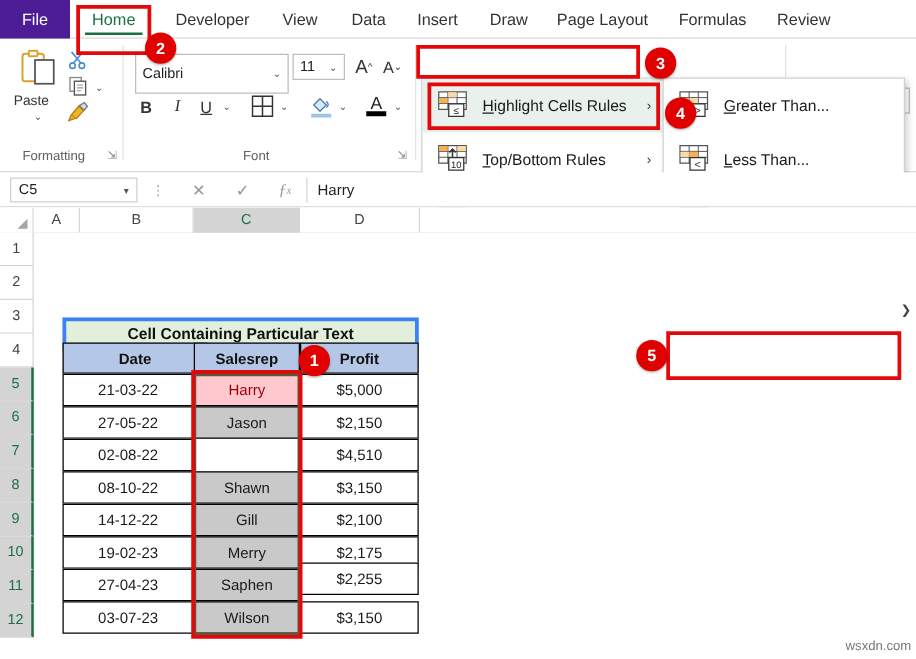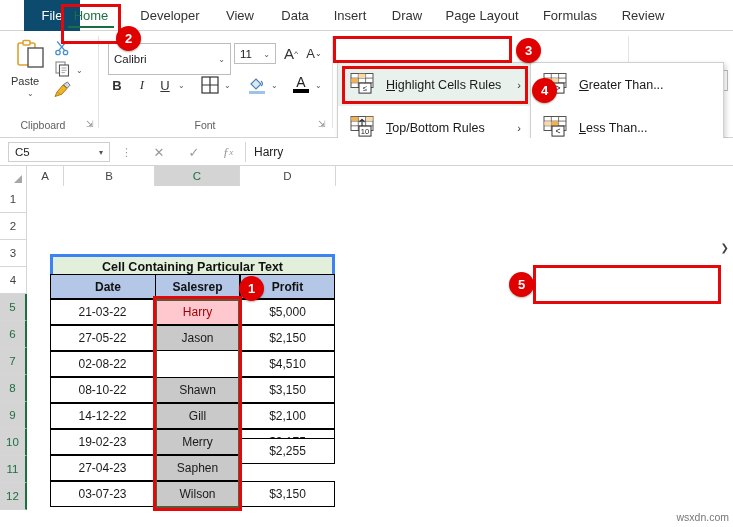--- a/index.html
+++ b/index.html
@@ -14,22 +14,22 @@
   }
 
   
   .tabbar {
     position:absolute; left:0; top:0; width:733px; height:31px;
     background:#ffffff;
     border-bottom:1px solid #d4d4d4;
   }
   .file-tab {
     position:absolute; left:0; top:0; width:56px; height:31px;
-    background:#0c4a6e; color:#ffffff;
-    font-size:13px; display:flex; align-items:center; justify-content:center;margin-left:24px;
+    background:#4c1d95; color:#ffffff;
+    font-size:13px; display:flex; align-items:center; justify-content:center;
   }
   .tab {
     position:absolute; top:0; height:31px;
     display:flex; align-items:center; justify-content:center;
     font-size:13px; color:#333333; white-space:nowrap;
   }
   .tab.active { color:#1d6f42; font-weight:normal; }
   .tab.active::after {
     content:""; position:absolute; left:8px; right:8px; bottom:3px;
     height:2.5px; background:#1d6f42;
@@ -264,21 +264,21 @@
     </svg>
   </div>
   <div class="caret-sm" style="left:76px; top:35px;">⌄</div>
   <div class="icon-box" style="left:54px; top:50px;">
     <svg width="18" height="17" viewBox="0 0 18 17">
       <path d="M3 11 L9 4 L13 7.5 L7 14 Z" fill="#f0b429" stroke="#b07d10" stroke-width="1"></path>
       <path d="M9.5 3.5 L13.5 1 L16 4.2 L13.2 7.2 Z" fill="#d9d9d9" stroke="#777" stroke-width="1"></path>
       <path d="M3 11 L1 15.5 L6 13.8" fill="#f0b429" stroke="#b07d10" stroke-width="1"></path>
     </svg>
   </div>
-  <div class="grp-label" style="left:4px; top:88px; width:78px;">Clipboard</div>
+  <div class="grp-label" style="left:4px; top:88px; width:78px;">Formatting</div>
   <div class="dlg-launch" style="left:86px; top:88px;">⇲</div>
   <div class="grp-sep" style="left:98px;"></div>
 
   <div class="combo" style="left:108px; top:12px; width:123px; height:32px;">
     <span>Calibri</span>
     <span class="caret">⌄</span>
   </div>
   <div class="combo" style="left:234px; top:12px; width:42px; height:21px;">
     <span>11</span>
     <span class="caret">⌄</span>
@@ -733,21 +733,21 @@
   <div class="d-cell" style="left:240px; top:263px; width:95px;">
       <span>$2,175</span>
     </div>
 
   <div class="d-cell" style="left:50px;  top:289px; width:105px;">
       <span>27-04-23</span>
     </div>
   <div class="d-cell grey" style="left:155px; top:289px; width:85px;">
       <span>Saphen</span>
     </div>
-  <div class="d-cell" style="left:240px; top:272px; width:95px;">
+  <div class="d-cell" style="left:240px; top:284px; width:95px;">
       <span>$2,255</span>
     </div>
 
   <div class="d-cell" style="left:50px;  top:315px; width:105px;">
       <span>03-07-23</span>
     </div>
   <div class="d-cell grey" style="left:155px; top:315px; width:85px;">
       <span>Wilson</span>
     </div>
   <div class="d-cell" style="left:240px; top:315px; width:95px;">

